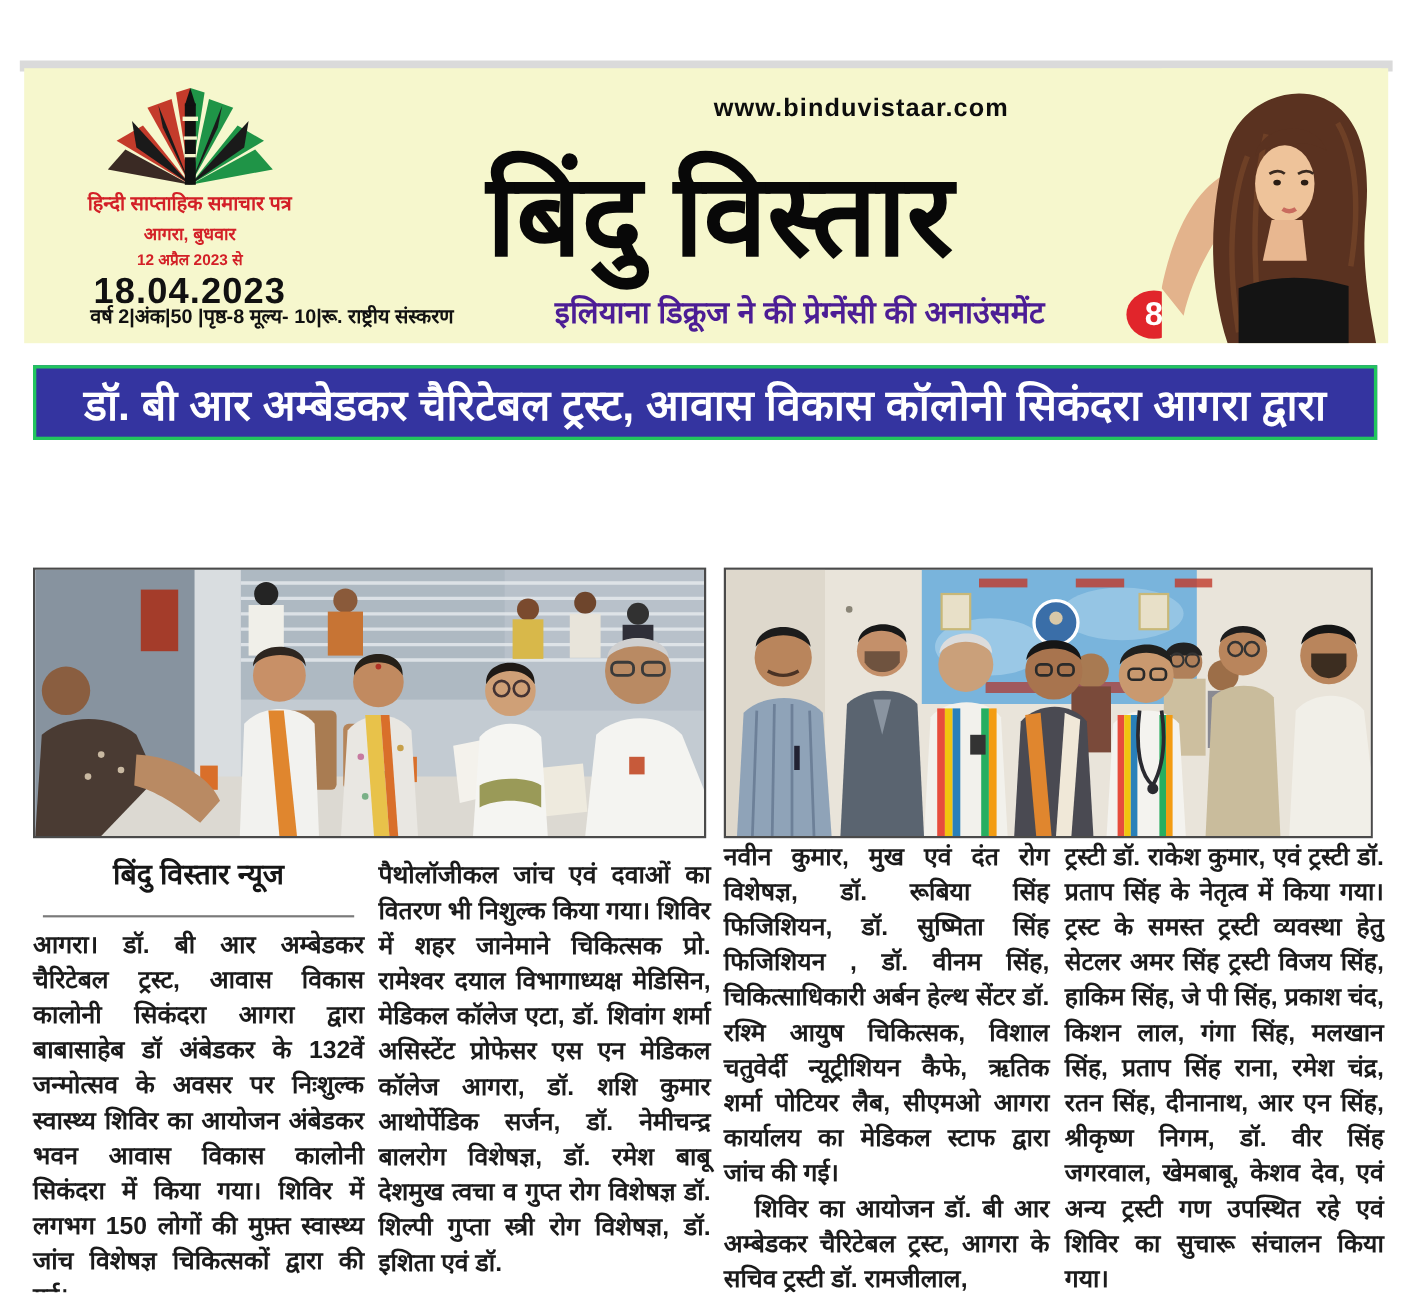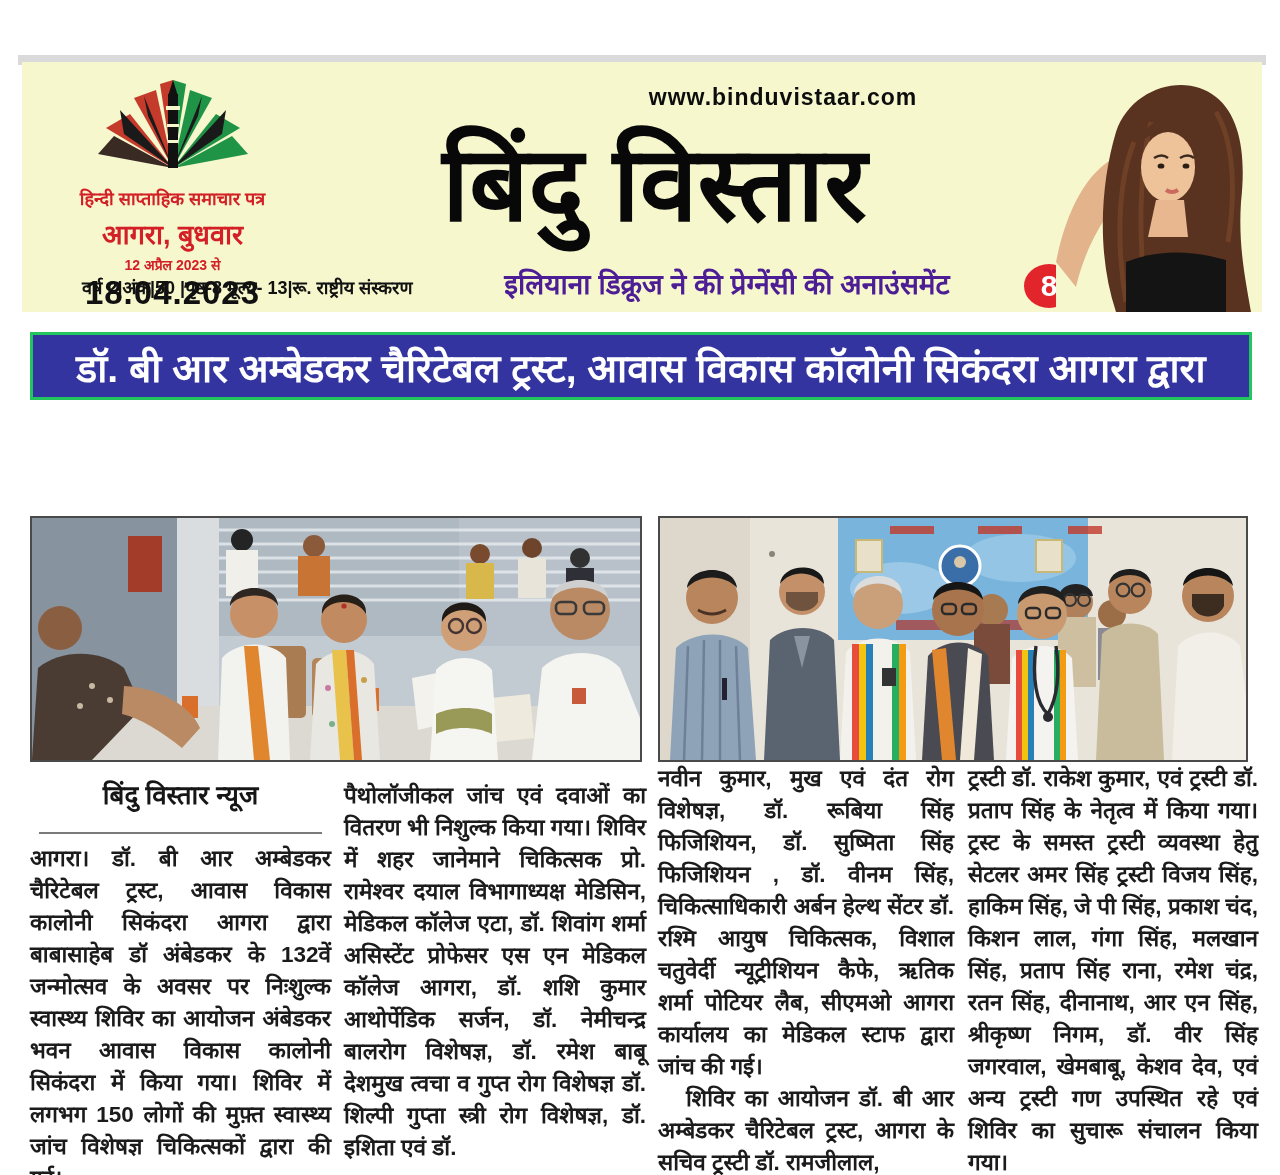--- a/index.html
+++ b/index.html
@@ -5,27 +5,27 @@
   * { margin:0; padding:0; box-sizing:border-box; }
   html,body { background:#fff; }
   body { font-family:"Liberation Sans","DejaVu Sans",sans-serif; }
   .page { position:relative; width:1280px; height:1175px; background:#fff; overflow:hidden; }
 
   
   .top-strip { position:absolute; left:18px; top:55px; width:1248px; height:10px; background:#dadada; }
   .masthead { position:absolute; left:22px; top:62px; width:1240px; height:250px; background:#f6f7cd; }
   .logo-block { position:absolute; left:38px; top:14px; width:225px; text-align:center; }
   .logo-block svg { display:block; margin:0 auto; }
-  .logo-subtitle { font-size:18px; font-weight:700; color:#d32027; margin-top:16px; white-space:nowrap; }
-  .logo-cityday { font-size:27px; font-weight:800; color:#d32027; margin-top:5px;text-align:center; }
+  .logo-subtitle { font-size:18px; font-weight:700; color:#d32027; margin-top:2px; white-space:nowrap; }
+  .logo-cityday { font-size:16px; font-weight:800; color:#d32027; margin-top:5px;text-align:center; }
   .logo-since { font-size:14px; font-weight:700; color:#d32027; margin-top:3px; }
   .logo-date { font-size:33px; font-weight:800; color:#111; letter-spacing:1px; }
   .issue-line { position:absolute; left:60px; top:213px; width:420px; font-size:18px; font-weight:700; color:#111; white-space:nowrap; }
   .website { position:absolute; left:516px; top:22px; width:490px; text-align:center; font-size:23px; font-weight:800; color:#0d0d0d; letter-spacing:1px; }
-  .masthead-title { position:absolute; left:225px; top:22px; width:815px; height:190px; display:flex; align-items:center; justify-content:center; font-size:104px; font-weight:800; color:#080808; white-space:nowrap; }
+  .masthead-title { position:absolute; left:225px; top:34px; width:815px; height:190px; display:flex; align-items:center; justify-content:center; font-size:104px; font-weight:800; color:#080808; white-space:nowrap; }
   .tagline { position:absolute; left:415px; top:202px; width:580px; text-align:center; font-size:28px; font-weight:800; color:#4c1d95; white-space:nowrap; }
   .page-badge { position:absolute; left:1002px; top:202px; width:50px; height:44px; background:#e1252b; border-radius:50%; color:#fff; font-size:30px; font-weight:800; display:flex; align-items:center; justify-content:center; }
   .woman-photo { position:absolute; right:6px; top:0; width:200px; height:250px; }
 
   
   .kicker { position:absolute; left:30px; top:332px; width:1222px; height:68px; background:#3434a0; border:3px solid #22c55e; display:flex; align-items:center; justify-content:center; }
   .kicker span { color:#fff; font-size:39px; font-weight:700; white-space:nowrap; }
   .headline { position:absolute; left:30px; top:406px; width:1222px; height:102px; display:flex; align-items:center; justify-content:center; font-size:68px; font-weight:800; color:#0a0a0a; white-space:nowrap; }
 
   
@@ -77,21 +77,21 @@
           <rect x="84" y="64" width="10" height="3" fill="#f6f7cd"></rect>
           <polygon points="89,4 84,20 94,20" fill="#111"></polygon>
         </g>
       </svg>
       <div class="logo-subtitle">हिन्दी साप्ताहिक समाचार पत्र</div>
       <div class="logo-cityday">आगरा, बुधवार</div>
       <div class="logo-since">12 अप्रैल 2023 से</div>
       <div class="logo-date">18.04.2023</div>
     </div>
 
-    <div class="issue-line">वर्ष 2|अंक|50 |पृष्ठ-8 मूल्य- 13|रू.  राष्ट्रीय संस्करण</div>
+    <div class="issue-line">वर्ष 2|अंक|50 |पृष्ठ-8 मूल्य- 10|रू.  राष्ट्रीय संस्करण</div>
 
     <div class="website">www.binduvistaar.com</div>
     <div class="masthead-title">बिंदु विस्तार</div>
     <div class="tagline">इलियाना डिक्रूज ने की प्रेग्नेंसी की अनाउंसमेंट</div>
     <div class="page-badge">8</div>
 
     <svg class="woman-photo" viewBox="0 0 200 250">
       <g>
         <rect x="0" y="0" width="200" height="250" fill="#f6f7cd"></rect>
 

